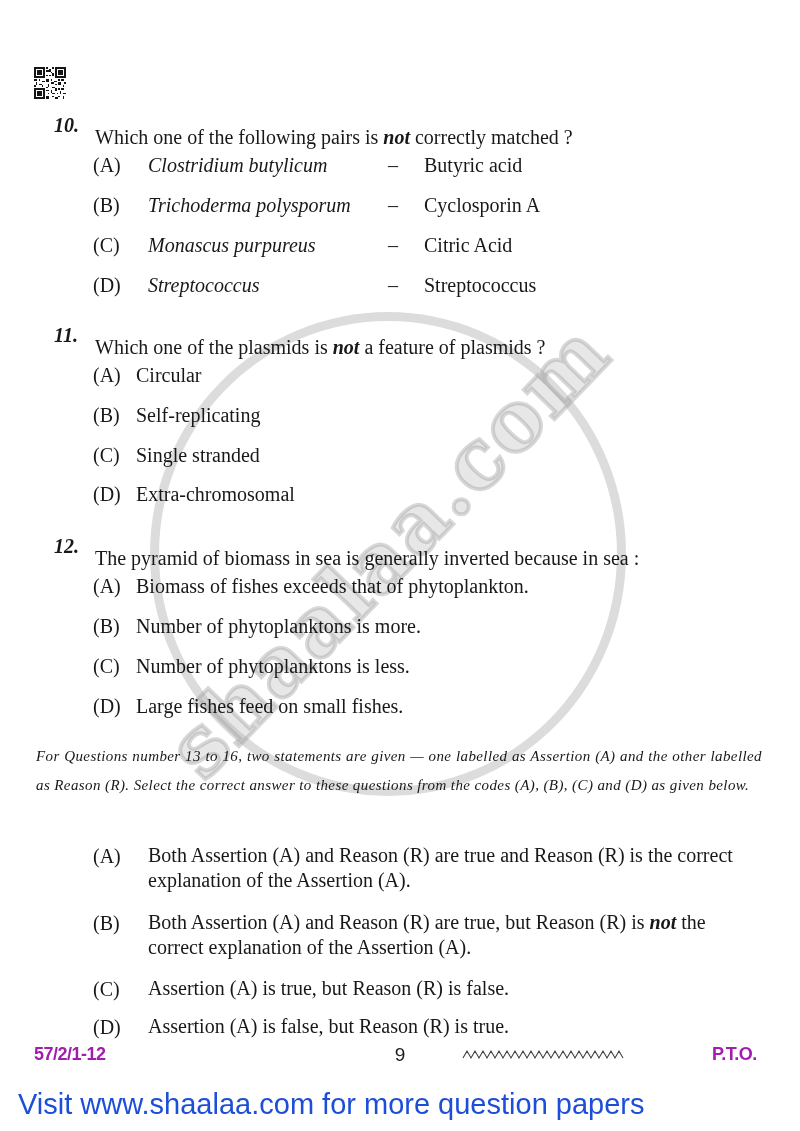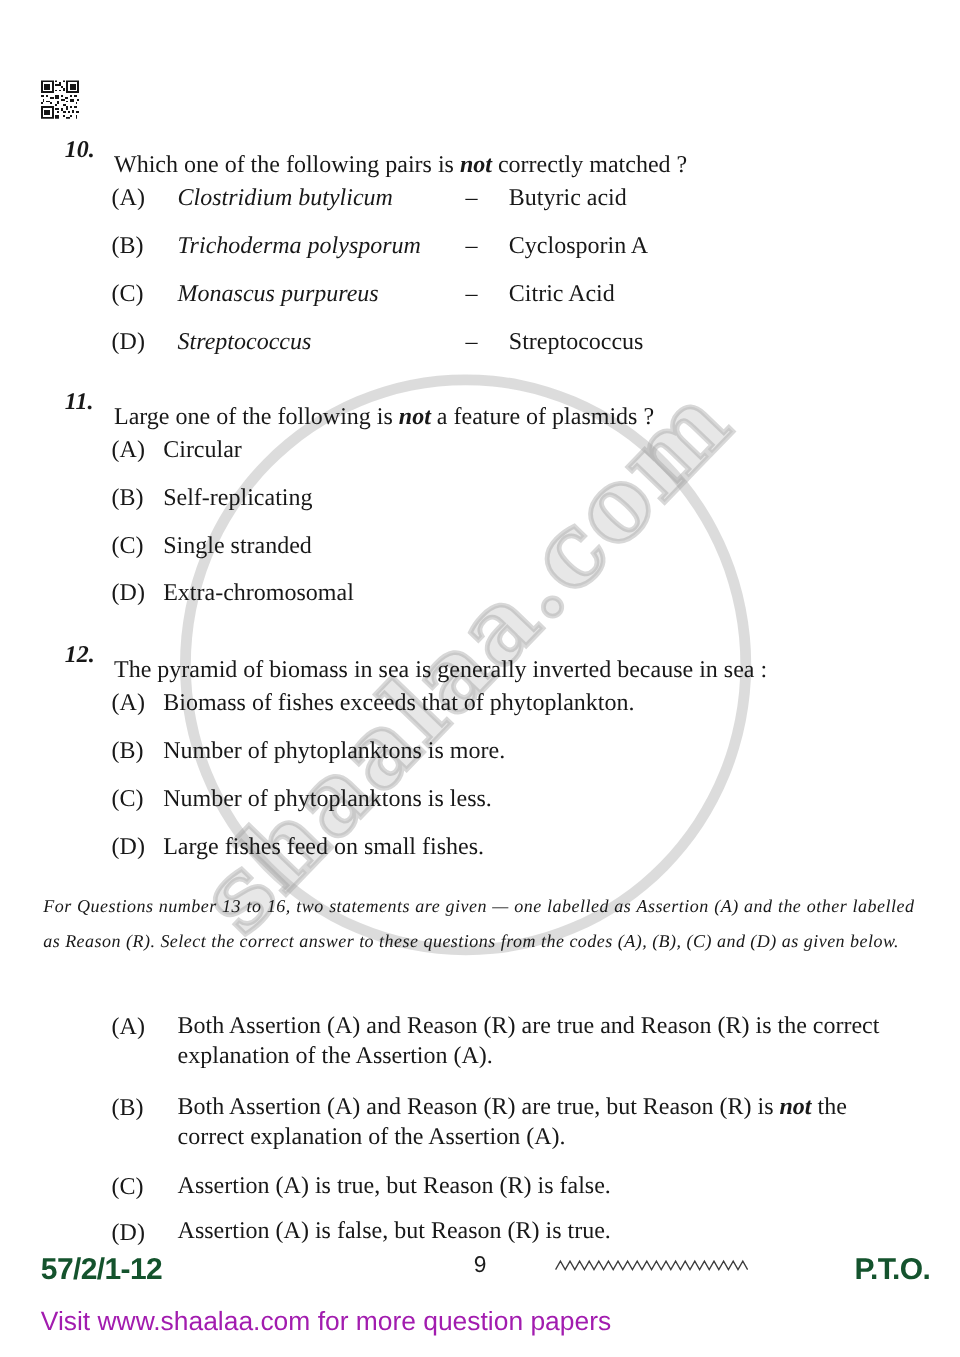--- a/index.html
+++ b/index.html
@@ -37,33 +37,33 @@
   .bi { font-weight:bold; font-style:italic; }
   
   .instr {
     position:absolute; left:36px; top:742px; width:726px;
     font-style:italic; font-size:15px; line-height:29px;
     text-align:justify; letter-spacing:0.4px;
   }
   
   .footer-code, .footer-pto {
     position:absolute; top:1044px;
-    font-family:"Liberation Sans", sans-serif; font-size:25px; font-weight:bold;
-    letter-spacing:-0.5px; color:#14532d;
+    font-family:"Liberation Sans", sans-serif; font-size:18px; font-weight:bold;
+    letter-spacing:-0.5px; color:#a21caf;
   }
   .footer-code { left:34px; }
   .footer-pto  { left:712px;text-align:right; }
   .footer-page {
     position:absolute; top:1044px; left:0; width:800px; text-align:center;
     font-family:"Liberation Sans", sans-serif; font-size:19px; color:#1c1c1c;
   }
   .zigzag { position:absolute; left:461px; top:1048px; }
   .visit-line {
     position:absolute; left:18px; top:1088px;
-    font-family:"Liberation Sans", sans-serif; font-size:22px; color:#a21caf;margin-left:16px;
+    font-family:"Liberation Sans", sans-serif; font-size:29px; color:#1d4ed8;
   }
   .qr { position:absolute; left:34px; top:67px; }
 </style>
 </head>
 <body>
 
 <div class="page">
 
   <div class="wm-ring"></div>
   <div class="wm-text">shaalaa.com</div>
@@ -154,21 +154,21 @@
   </div>
   <div class="row" style="top:272px">
     <span class="oletter">(D)</span>
     <span class="oname">Streptococcus</span>
     <span class="odash">–</span>
     <span class="oval">Streptococcus</span>
   </div>
 
   <div class="row" style="top:322px">
     <span class="qnum">11.</span>
-    <span class="qtext"><span>Large one of the following is </span><span class="bi">not</span><span> a feature of plasmids ?</span></span>
+    <span class="qtext"><span>Which one of the plasmids is </span><span class="bi">not</span><span> a feature of plasmids ?</span></span>
   </div>
   <div class="row" style="top:362px">
     <span class="oletter">(A)</span>
     <span class="otext">Circular</span>
   </div>
   <div class="row" style="top:402px">
     <span class="oletter">(B)</span>
     <span class="otext">Self-replicating</span>
   </div>
   <div class="row" style="top:442px">

